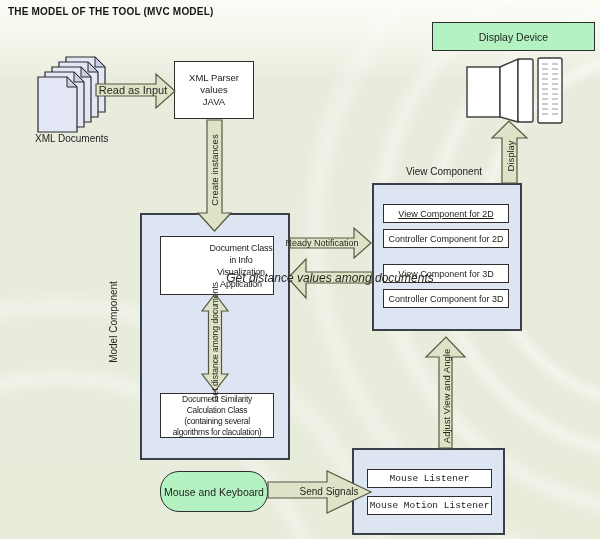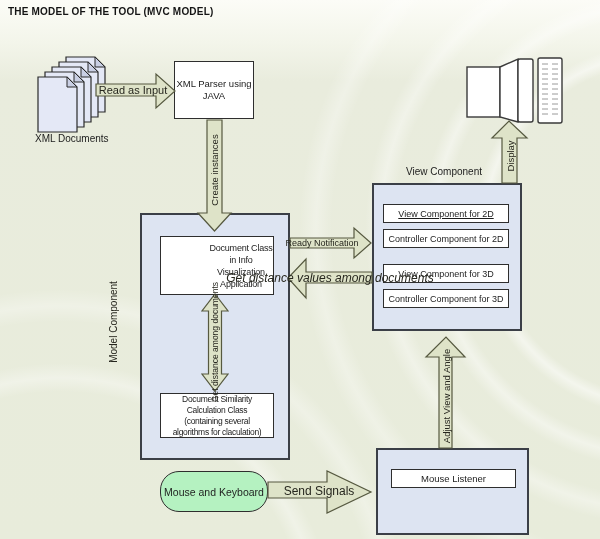--- a/index.html
+++ b/index.html
@@ -59,23 +59,24 @@
       <polygon class="doc" points="16,12 45,12 55,22 55,67 16,67"></polygon>
         <polygon class="fold" points="45,12 45,22 55,22"></polygon>
       <polygon class="doc" points="9,17 38,17 48,27 48,72 9,72"></polygon>
         <polygon class="fold" points="38,17 38,27 48,27"></polygon>
       <polygon class="doc" points="2,22 31,22 41,32 41,77 2,77"></polygon>
         <polygon class="fold" points="31,22 31,32 41,32"></polygon>
     </g>
   </svg>
   <div class="caption" style="left:35px; top:133px;">XML Documents</div>
 
-  <div class="wbox ml" style="left:174px; top:61px; width:80px; height:58px; font-size:9.5px;">XML Parser using
+  <div class="wbox ml" style="left:174px; top:61px; width:80px; height:58px; font-size:9.5px;">XML Parser values
 JAVA</div>
 
+  <div class="gbox" style="left:432px; top:22px; width:163px; height:29px;">Display Device</div>
 
   <svg class="icon" style="left:460px; top:53px;" width="108" height="74" viewBox="0 0 108 74">
     <rect class="mon" x="7" y="14" width="33" height="50"></rect>
     <polygon class="mon" points="40,14 58,6 58,69 40,64"></polygon>
     <rect class="mon" x="58" y="6" width="15" height="63" rx="2"></rect>
     <rect class="mon" x="78" y="5" width="24" height="65" rx="2"></rect>
     <g class="keyline">
       <line x1="82" y1="11" x2="88" y2="11"></line>
         <line x1="92" y1="11" x2="98" y2="11"></line>
       <line x1="82" y1="16" x2="88" y2="16"></line>
@@ -114,22 +115,23 @@
   <div class="caption" style="left:406px; top:158px; font-size:10px;margin-top:8px;">View Component</div>
   <div class="panel" style="left:372px; top:183px; width:150px; height:148px;">
     <div class="wbox" style="left:9px; top:19px; width:126px; height:19px;text-decoration:underline;">View Component for 2D</div>
     <div class="wbox" style="left:9px; top:44px; width:126px; height:19px;">Controller Component for 2D</div>
     <div class="wbox" style="left:9px; top:79px; width:126px; height:19px;">View Component for 3D</div>
     <div class="wbox" style="left:9px; top:104px; width:126px; height:19px;">Controller Component for 3D</div>
   </div>
 
   <div class="gbox" style="left:160px; top:471px; width:108px; height:41px;border-radius:19px;">Mouse and Keyboard</div>
 
-  <div class="panel" style="left:376px; top:448px; width:153px; height:87px;">
+  <div class="panel" style="left:352px; top:448px; width:153px; height:87px;font-family:Liberation Mono, monospace;">
     <div class="wbox" style="left:13px; top:19px; width:125px; height:19px; font-size:9.5px;">Mouse Listener</div>
+    <div class="wbox" style="left:13px; top:46px; width:125px; height:19px; font-size:9.5px;">Mouse Motion Listener</div>
   </div>
 
   <svg class="overlay" width="600" height="539" viewBox="0 0 600 539">
     <polygon points="96,84 156,84 156,74 175,91 156,108 156,96 96,96" fill="#dee3c8"></polygon>
     <polygon points="207,120 222,120 222,213 231,213 214.5,231 198,213 207,213" fill="#dee3c8"></polygon>
     <polygon points="290,238 354,238 354,228 371,243 354,258 354,248 290,248" fill="#dee3c8"></polygon>
     <polygon points="372,272 306,272 306,259 288,278 306,298 306,283 372,283" fill="#dee3c8"></polygon>
     <polygon points="502,183 502,138 492,138 509,121 527,138 517,138 517,183" fill="#dee3c8"></polygon>
     <polygon points="439,448 439,357 426,357 446,337 465,357 452,357 452,448" fill="#dee3c8"></polygon>
     <polygon points="268,482 327,482 327,471 371,492 327,513 327,498 268,498" fill="#dee3c8"></polygon>
@@ -137,17 +139,17 @@
   </svg>
 
   <div class="lbl" style="left:133px; top:90px;">Read as Input</div>
   <div class="vlbl" style="left:214px; top:170px;">Create instances</div>
   <div class="lbl" style="left:322px; top:243px; font-size:9px;text-align:right;">Ready Notification</div>
   <div class="lbl ml" style="left:330px; top:278px; font-size:12px; line-height:12px;font-style:italic;">Get distance
 values among
 documents</div>
   <div class="vlbl" style="left:510px; top:156px;">Display</div>
   <div class="vlbl" style="left:446px; top:396px;">Adjust View and Angle</div>
-  <div class="lbl" style="left:319px; top:491px; font-size:12px;">Send Signals</div>
+  <div class="lbl" style="left:329px; top:491px; font-size:10px;">Send Signals</div>
   <div class="vlbl ml" style="left:215px; top:342px; font-size:8.5px; line-height:11px;">Get distance among
 documents</div>
 
 </div>
 
 </body></html>

